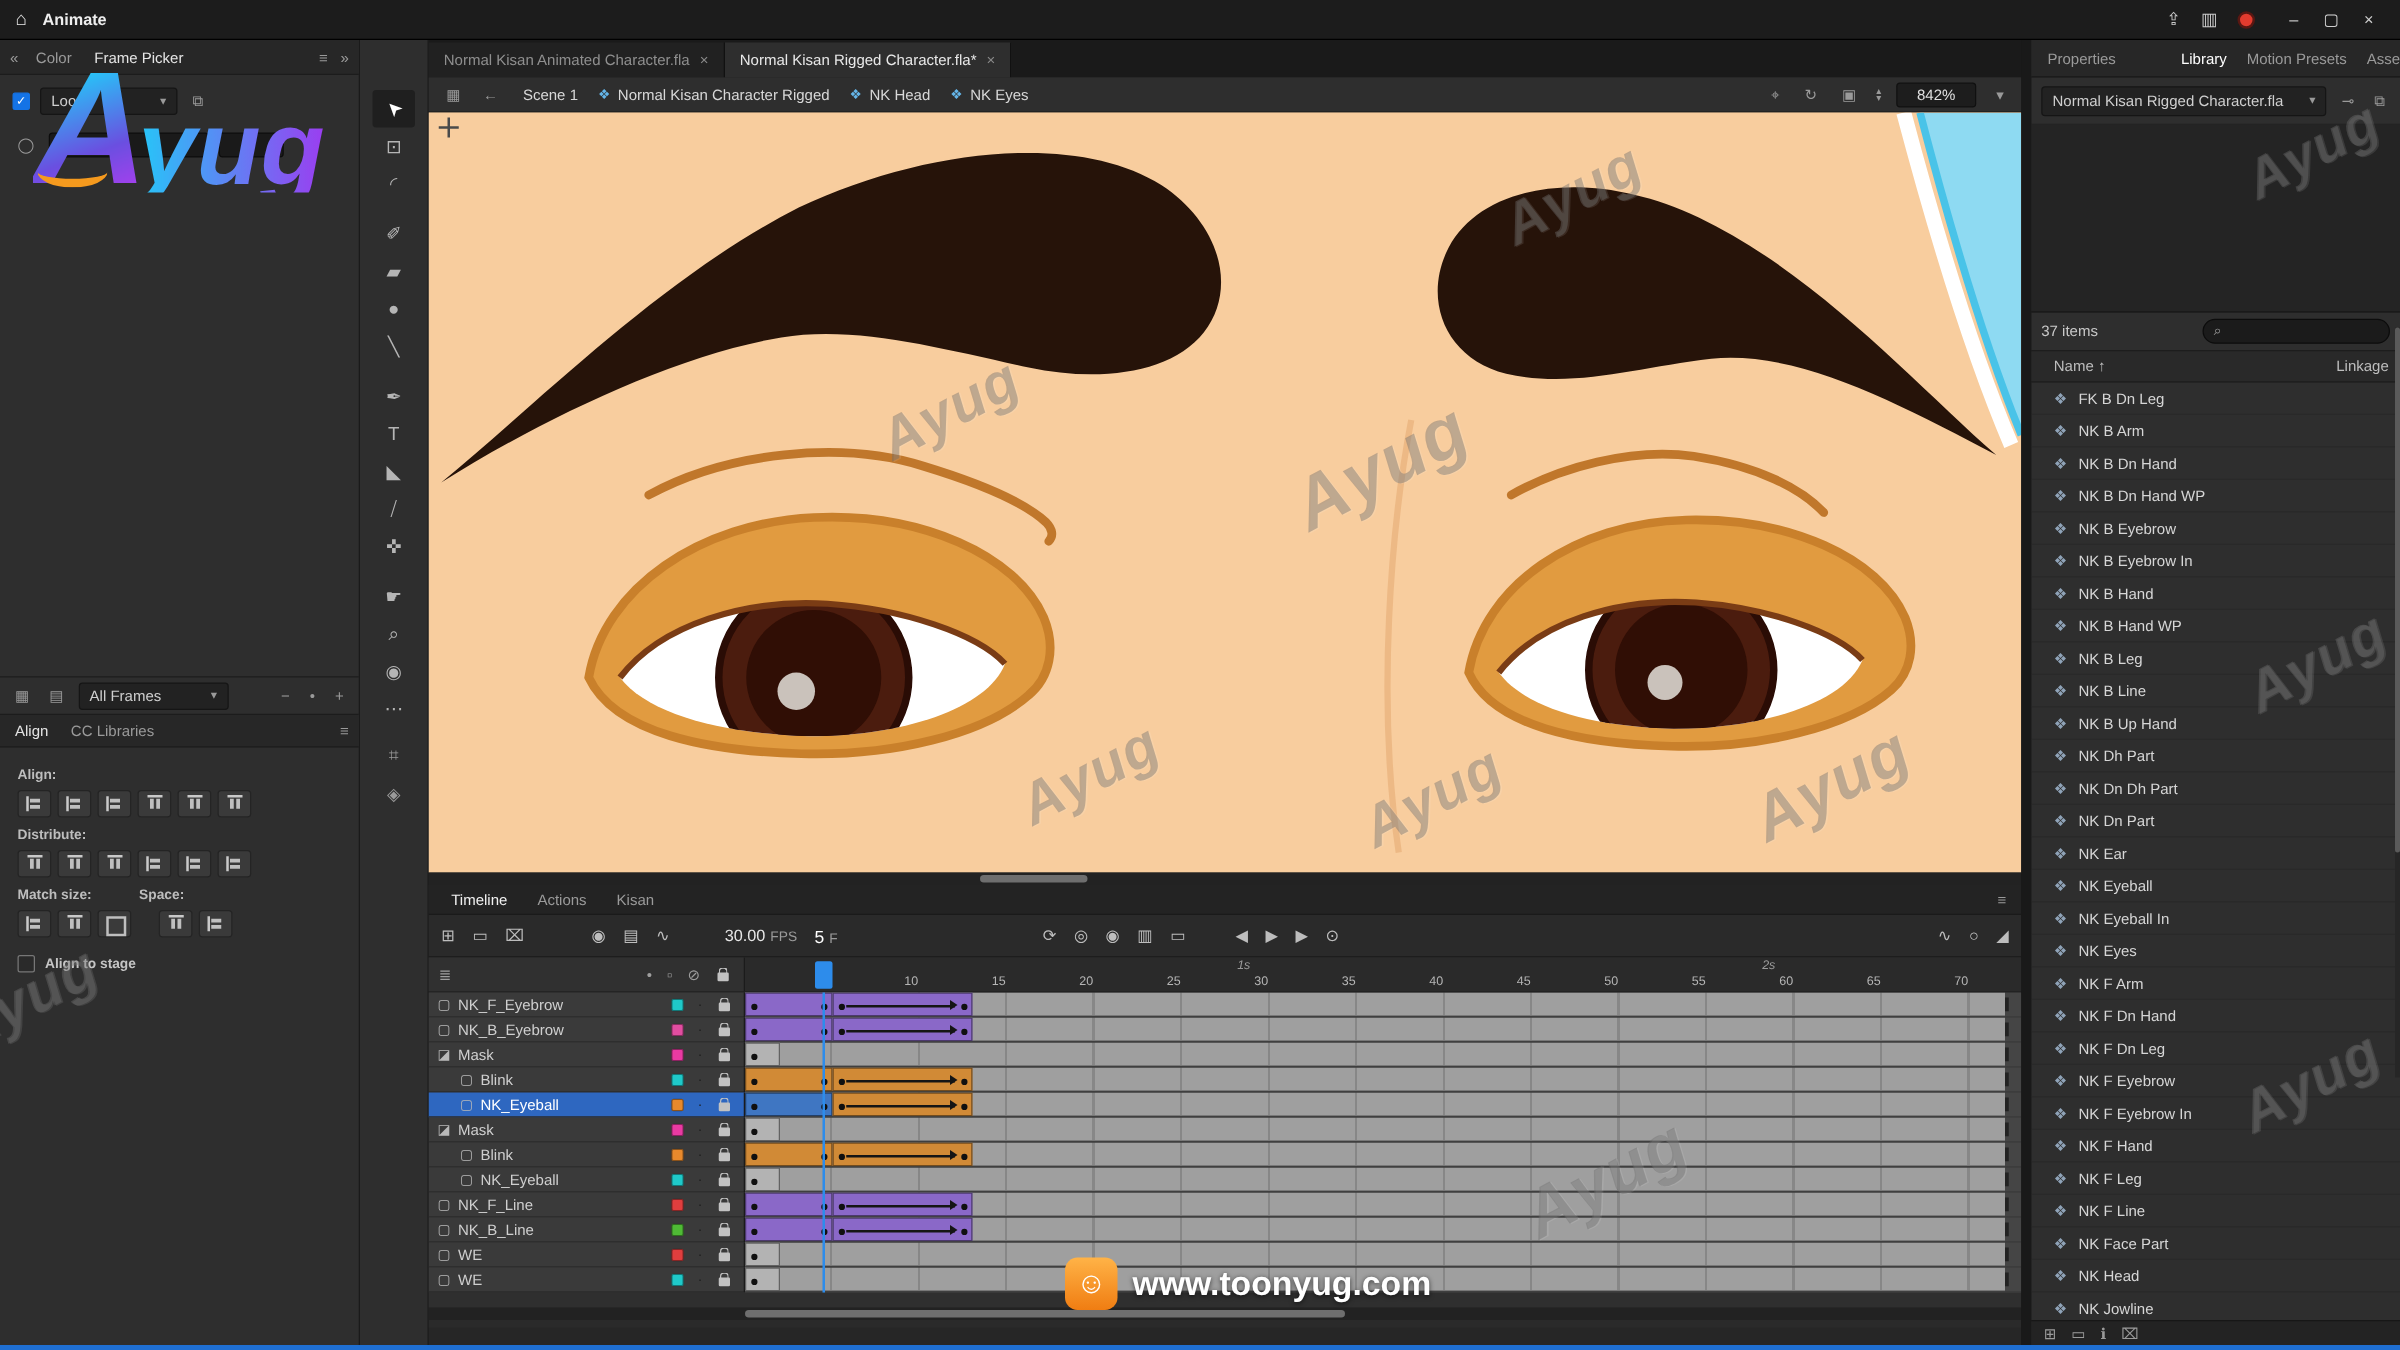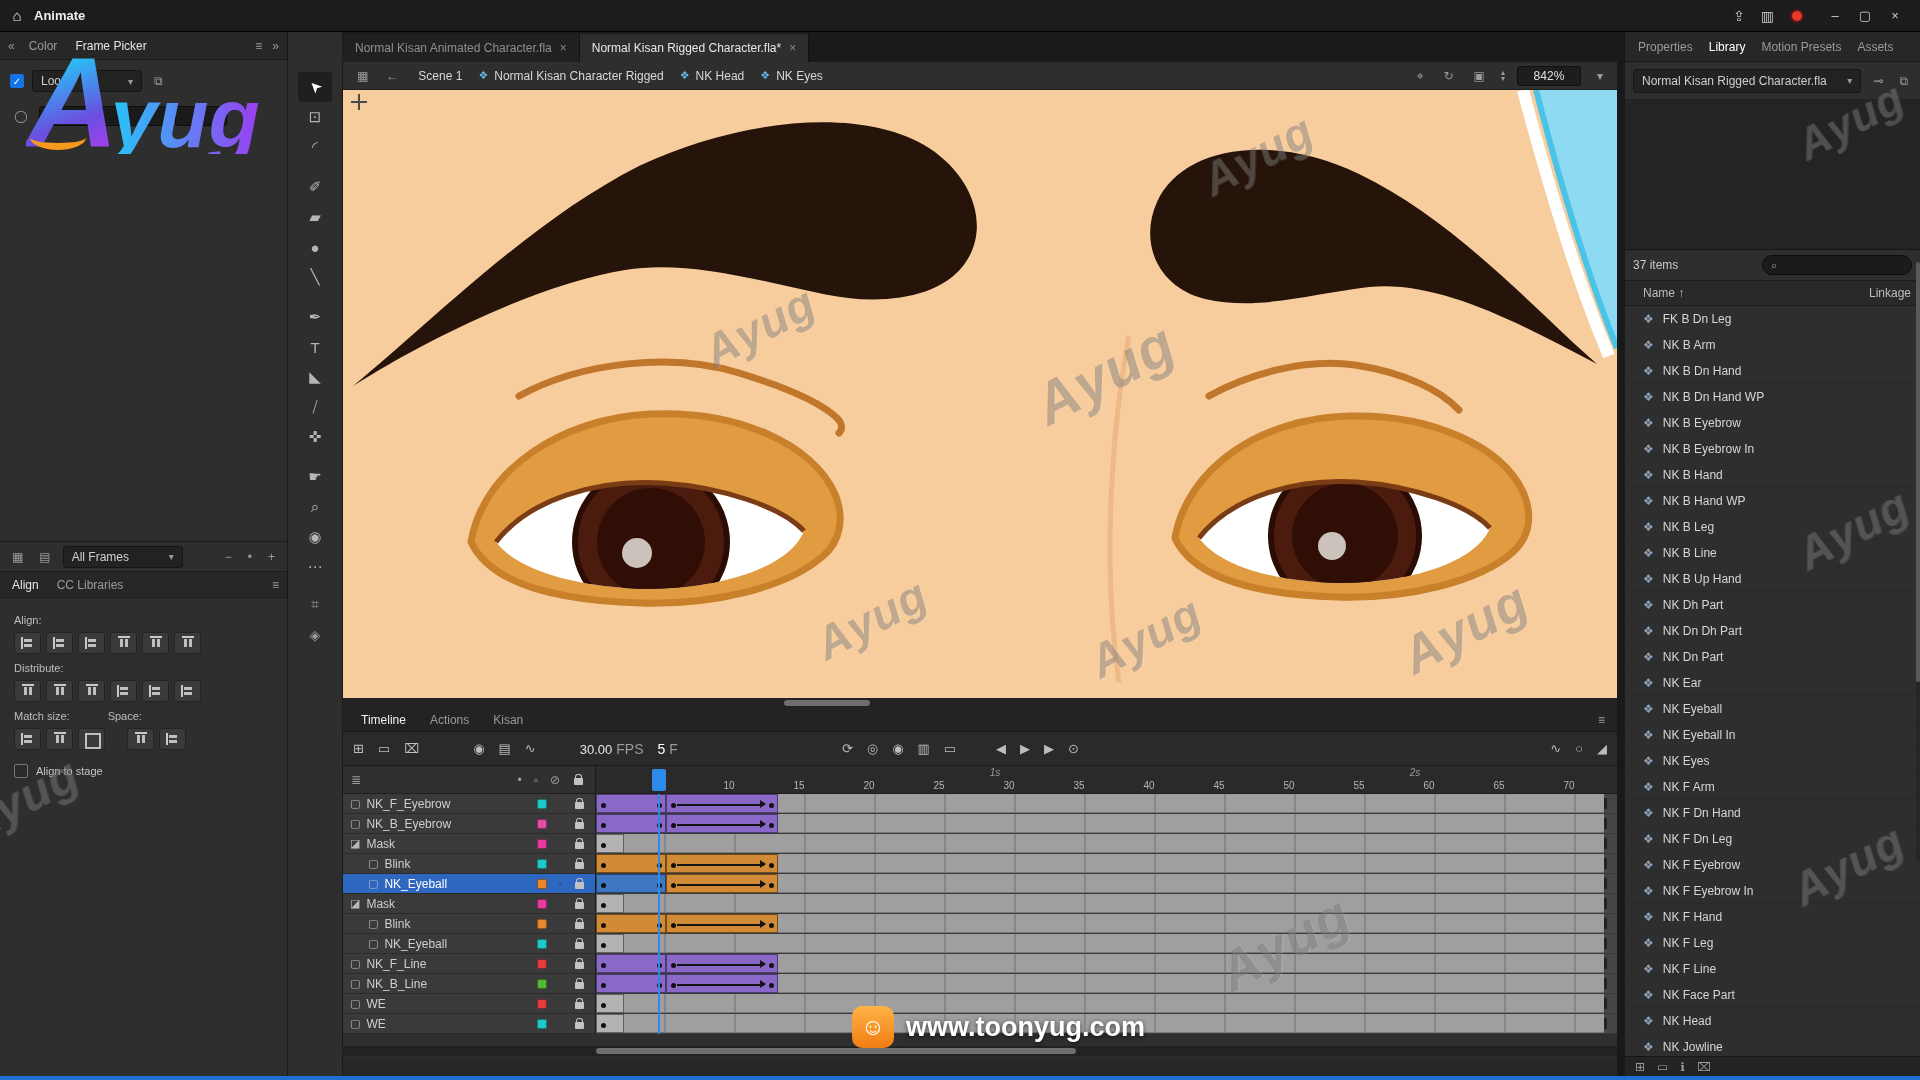--- a/index.html
+++ b/index.html
@@ -32,21 +32,21 @@
     display:flex; align-items:center; justify-content:center; font-size:10px; color:#fff; }
   .cb.on { background:#1473e6; border-color:#1473e6; }
   .selbox { background:#222; border:1px solid #151515; border-radius:3px; height:22px; color:#cfcfcf;
     font-size:12px; display:flex; align-items:center; padding:0 8px; gap:10px; }
   .selbox .car { color:#9a9a9a; font-size:10px; margin-left:auto; }
   .dk-field { background:#1a1a1a; border:1px solid #0c0c0c; border-radius:3px; height:20px; }
   .af-row { height:30px; display:flex; align-items:center; gap:8px; padding:0 8px; border-bottom:1px solid #1c1c1c; }
   .al-tabs { height:26px; display:flex; align-items:center; gap:2px; background:#272727; border-bottom:1px solid #1c1c1c; font-size:12px; padding:0 4px; }
   .al-active { color:#e4e4e4; padding:0 8px; }
   .al-idle { color:#9a9a9a; padding:0 8px; }
-  .align-body { padding:10px 14px; font-size:11px; color:#bdbdbd; }
+  .align-body { padding:10px 14px; font-size:11px; color:#bdbdbd;font-weight:bold; }
   .al-label { margin:6px 0 6px; }
   .btn-row { display:flex; gap:5px; margin-bottom:8px; }
   .btn-row .grp-gap { width:12px; }
   .abtn { width:27px; height:22px; background:#3a3a3a; border:1px solid #242424; border-radius:3px;
     display:flex; align-items:center; justify-content:center; }
   .aic { position:relative; width:14px; height:12px; display:inline-block; }
   .aic::before { content:""; position:absolute; left:0; top:0; width:2px; height:12px; background:#c9c9c9; }
   .aic::after { content:""; position:absolute; left:3px; top:2px; width:8px; height:3px; background:#bfbfbf; box-shadow:0 5px 0 0 #bfbfbf; }
   .aic.h { transform:rotate(90deg); }
   .aic.b::before { width:12px; height:12px; background:transparent; border:2px solid #bfbfbf; }
@@ -89,21 +89,21 @@
 
   
   .timeline { position:absolute; left:0; top:676px; right:0; height:354px; background:#2a2a2a; }
   .tl-tabs { height:24px; display:flex; align-items:center; gap:4px; background:#232323; border-bottom:1px solid #1a1a1a; font-size:12px; padding:0 8px; }
   .tl-tab { padding:0 10px; color:#9a9a9a; }
   .tl-tab.active { color:#f0f0f0; }
   .tl-toolbar { height:34px; display:flex; align-items:center; gap:14px; padding:0 10px;
     border-bottom:1px solid #1a1a1a; font-size:13px; color:#bdbdbd; }
   .tb-grp { display:flex; align-items:center; gap:14px; }
   .fps-blk { display:flex; align-items:baseline; gap:4px; color:#e6e6e6; }
-  .fps-sup { font-size:14px; color:#9a9a9a; }
+  .fps-sup { font-size:11px; color:#9a9a9a; }
   .frame-big { font-size:14px; color:#fff; }
   .tl-head { position:relative; height:28px; display:flex; border-bottom:1px solid #1f1f1f; }
   .lyr-head { width:253px; background:#303030; display:flex; align-items:center; padding:0 8px; gap:14px;
     color:#9f9f9f; font-size:12px; border-right:1px solid #1b1b1b; }
   .lyr-head .rt { margin-left:auto; display:flex; gap:12px; align-items:center; }
   .ruler { position:relative; flex:1; background:#2a2a2a; color:#b5b5b5; font-size:10px; overflow:hidden; }
   .fr-num { position:absolute; bottom:2px; transform:translateX(-50%); }
   .sec-mark { position:absolute; top:1px; transform:translateX(-50%); font-style:italic; color:#9a9a9a; }
   .ph-head { position:absolute; top:3px; width:14px; height:22px; background:#2d8ceb; border-radius:2px; z-index:6; }
   .tl-rows { position:relative; }
@@ -133,21 +133,21 @@
   .tl-scroll { position:relative; height:10px; background:#222; }
   .tl-scroll .h-thumb2 { position:absolute; left:253px; top:2px; width:480px; height:6px; background:#6e6e6e; border-radius:3px; }
 
   
   .divider { position:absolute; left:1617px; top:32px; width:8px; bottom:4px; background:#191919; }
   .right-panel { position:absolute; left:1625px; top:32px; width:295px; bottom:4px; background:#2e2e2e;
     display:flex; flex-direction:column; }
   .rp-tabs { height:30px; display:flex; align-items:center; gap:2px; font-size:12px; padding:0 6px;
     background:#272727; border-bottom:1px solid #191919; }
   .rp-tab { padding:0 7px; color:#9a9a9a; white-space:nowrap; }
-  .rp-tab.active { color:#ffffff; }
+  .rp-tab.active { color:#ffffff;margin-left:36px; }
   .rp-doc { height:38px; display:flex; align-items:center; gap:8px; padding:0 8px; border-bottom:1px solid #232323; }
   .rp-doc .selbox { flex:1; height:24px; }
   .rp-preview { height:150px; background:#242424; border-bottom:1px solid #171717; }
   .rp-items { height:30px; display:flex; align-items:center; padding:0 8px; gap:8px; font-size:12px; color:#c9c9c9; }
   .search-box { margin-left:auto; width:150px; height:20px; background:#1b1b1b; border:1px solid #0c0c0c;
     border-radius:10px; display:flex; align-items:center; gap:6px; padding:0 8px; color:#9a9a9a; font-size:11px; }
   .rp-cols { height:26px; display:flex; align-items:center; background:#292929; border-top:1px solid #1d1d1d;
     border-bottom:1px solid #1d1d1d; font-size:12px; color:#bdbdbd; padding:0 18px; }
   .rp-col-link { position:absolute; left:244px; }
   .rp-cols { position:relative; }

